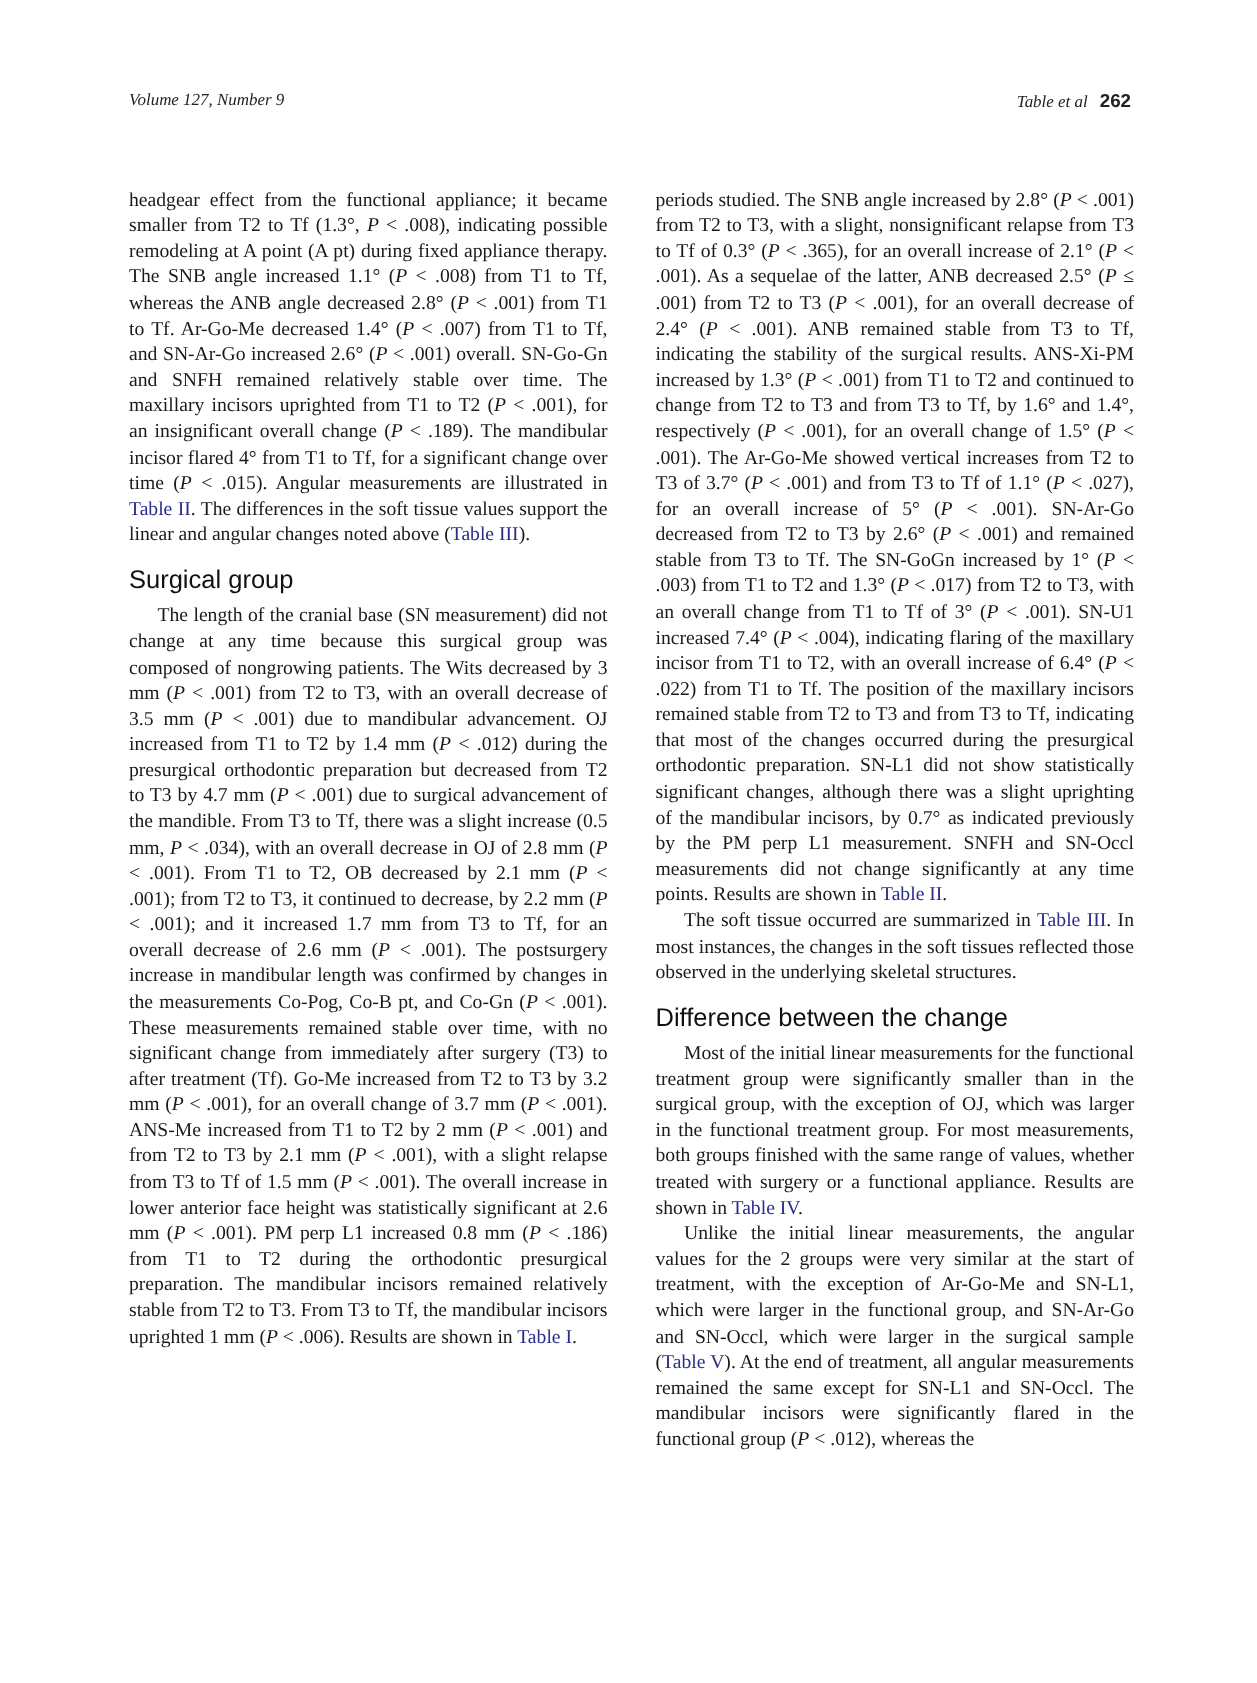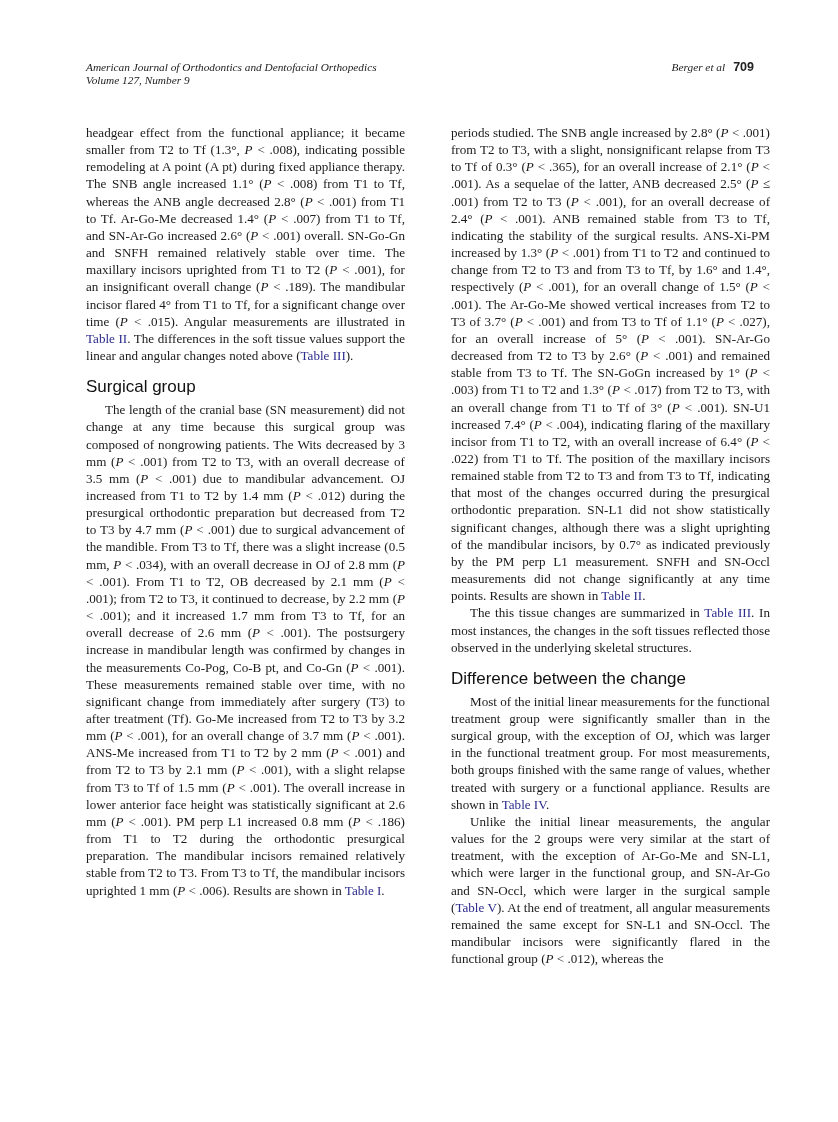--- a/index.html
+++ b/index.html
@@ -2,50 +2,49 @@
 <html><head>
   <meta charset="utf-8">
   <style>
     html, body { margin: 0; padding: 0; background: #ffffff; }
     body { width: 838px; height: 1122px; position: relative; overflow: hidden; color: #1a1a1a; }
     .header { position: absolute; left: 86px; top: 61px; width: 668px; font-family: "Liberation Serif", serif; font-style: italic; font-size: 11.3px; line-height: 13px; color: #222; }
     .header .right { position: absolute; right: 0; top: 0; font-style: italic; }
     .header .pagenum { font-family: "Liberation Sans", sans-serif; font-style: normal; font-weight: bold; font-size: 12.5px; margin-left: 8px; }
     .col { position: absolute; top: 124px; width: 319px; font-family: "Liberation Serif", serif; font-size: 13.1px; line-height: 17.15px; text-align: justify; color: #1a1a1a; }
     .col.left { left: 86px; }
-    .col.right { left: 451px; }
+    .col.right { left: 437px; }
     .col p { margin: 0; }
     .col p.indent { text-indent: 19px; }
     .col h3 { font-family: "Liberation Sans", sans-serif; font-weight: normal; font-size: 17px; margin: 15px 0 6px 0; line-height: 16px; color: #111; }
     .link { color: #2b2b8c; cursor: pointer; margin-top: 37px; }
     i { font-style: italic; }
   </style>
 </head>
 <body>
 
 <div class="header">
-  <div>American Journal of Orthodontics and Dentofacial Orthopedics</div>
   <div>Volume 127, Number 9</div>
   <div class="right">
-    <span>Berger et al</span><span class="pagenum">709</span>
+    <span>Table et al</span><span class="pagenum">262</span>
   </div>
 </div>
 
 <div class="col left">
   <p><span>headgear effect from the functional appliance; it became smaller from T2 to Tf (1.3°, </span><i>P</i><span> &lt; .008), indicating possible remodeling at A point (A pt) during fixed appliance therapy. The SNB angle increased 1.1° (</span><i>P</i><span> &lt; .008) from T1 to Tf, whereas the ANB angle decreased 2.8° (</span><i>P</i><span> &lt; .001) from T1 to Tf. Ar-Go-Me decreased 1.4° (</span><i>P</i><span> &lt; .007) from T1 to Tf, and SN-Ar-Go increased 2.6° (</span><i>P</i><span> &lt; .001) overall. SN-Go-Gn and SNFH remained relatively stable over time. The maxillary incisors uprighted from T1 to T2 (</span><i>P</i><span> &lt; .001), for an insignificant overall change (</span><i>P</i><span> &lt; .189). The mandibular incisor flared 4° from T1 to Tf, for a significant change over time (</span><i>P</i><span> &lt; .015). Angular measurements are illustrated in </span><span class="link">Table II</span><span>. The differences in the soft tissue values support the linear and angular changes noted above (</span><span class="link">Table III</span><span>).</span></p>
 
   <h3>Surgical group</h3>
 
   <p class="indent"><span>The length of the cranial base (SN measurement) did not change at any time because this surgical group was composed of nongrowing patients. The Wits decreased by 3 mm (</span><i>P</i><span> &lt; .001) from T2 to T3, with an overall decrease of 3.5 mm (</span><i>P</i><span> &lt; .001) due to mandibular advancement. OJ increased from T1 to T2 by 1.4 mm (</span><i>P</i><span> &lt; .012) during the presurgical orthodontic preparation but decreased from T2 to T3 by 4.7 mm (</span><i>P</i><span> &lt; .001) due to surgical advancement of the mandible. From T3 to Tf, there was a slight increase (0.5 mm, </span><i>P</i><span> &lt; .034), with an overall decrease in OJ of 2.8 mm (</span><i>P</i><span> &lt; .001). From T1 to T2, OB decreased by 2.1 mm (</span><i>P</i><span> &lt; .001); from T2 to T3, it continued to decrease, by 2.2 mm (</span><i>P</i><span> &lt; .001); and it increased 1.7 mm from T3 to Tf, for an overall decrease of 2.6 mm (</span><i>P</i><span> &lt; .001). The postsurgery increase in mandibular length was confirmed by changes in the measurements Co-Pog, Co-B pt, and Co-Gn (</span><i>P</i><span> &lt; .001). These measurements remained stable over time, with no significant change from immediately after surgery (T3) to after treatment (Tf). Go-Me increased from T2 to T3 by 3.2 mm (</span><i>P</i><span> &lt; .001), for an overall change of 3.7 mm (</span><i>P</i><span> &lt; .001). ANS-Me increased from T1 to T2 by 2 mm (</span><i>P</i><span> &lt; .001) and from T2 to T3 by 2.1 mm (</span><i>P</i><span> &lt; .001), with a slight relapse from T3 to Tf of 1.5 mm (</span><i>P</i><span> &lt; .001). The overall increase in lower anterior face height was statistically significant at 2.6 mm (</span><i>P</i><span> &lt; .001). PM perp L1 increased 0.8 mm (</span><i>P</i><span> &lt; .186) from T1 to T2 during the orthodontic presurgical preparation. The mandibular incisors remained relatively stable from T2 to T3. From T3 to Tf, the mandibular incisors uprighted 1 mm (</span><i>P</i><span> &lt; .006). Results are shown in </span><span class="link">Table I</span><span>.</span></p>
 
 </div>
 
 <div class="col right">
   <p><span>periods studied. The SNB angle increased by 2.8° (</span><i>P</i><span> &lt; .001) from T2 to T3, with a slight, nonsignificant relapse from T3 to Tf of 0.3° (</span><i>P</i><span> &lt; .365), for an overall increase of 2.1° (</span><i>P</i><span> &lt; .001). As a sequelae of the latter, ANB decreased 2.5° (</span><i>P</i><span> ≤ .001) from T2 to T3 (</span><i>P</i><span> &lt; .001), for an overall decrease of 2.4° (</span><i>P</i><span> &lt; .001). ANB remained stable from T3 to Tf, indicating the stability of the surgical results. ANS-Xi-PM increased by 1.3° (</span><i>P</i><span> &lt; .001) from T1 to T2 and continued to change from T2 to T3 and from T3 to Tf, by 1.6° and 1.4°, respectively (</span><i>P</i><span> &lt; .001), for an overall change of 1.5° (</span><i>P</i><span> &lt; .001). The Ar-Go-Me showed vertical increases from T2 to T3 of 3.7° (</span><i>P</i><span> &lt; .001) and from T3 to Tf of 1.1° (</span><i>P</i><span> &lt; .027), for an overall increase of 5° (</span><i>P</i><span> &lt; .001). SN-Ar-Go decreased from T2 to T3 by 2.6° (</span><i>P</i><span> &lt; .001) and remained stable from T3 to Tf. The SN-GoGn increased by 1° (</span><i>P</i><span> &lt; .003) from T1 to T2 and 1.3° (</span><i>P</i><span> &lt; .017) from T2 to T3, with an overall change from T1 to Tf of 3° (</span><i>P</i><span> &lt; .001). SN-U1 increased 7.4° (</span><i>P</i><span> &lt; .004), indicating flaring of the maxillary incisor from T1 to T2, with an overall increase of 6.4° (</span><i>P</i><span> &lt; .022) from T1 to Tf. The position of the maxillary incisors remained stable from T2 to T3 and from T3 to Tf, indicating that most of the changes occurred during the presurgical orthodontic preparation. SN-L1 did not show statistically significant changes, although there was a slight uprighting of the mandibular incisors, by 0.7° as indicated previously by the PM perp L1 measurement. SNFH and SN-Occl measurements did not change significantly at any time points. Results are shown in </span><span class="link">Table II</span><span>.</span></p>
 
-  <p class="indent"><span>The this tissue changes are summarized in </span><span class="link">Table III</span><span>. In most instances, the changes in the soft tissues reflected those observed in the underlying skeletal structures.</span></p>
+  <p class="indent"><span>The soft tissue occurred are summarized in </span><span class="link">Table III</span><span>. In most instances, the changes in the soft tissues reflected those observed in the underlying skeletal structures.</span></p>
 
   <h3>Difference between the change</h3>
 
   <p class="indent"><span>Most of the initial linear measurements for the functional treatment group were significantly smaller than in the surgical group, with the exception of OJ, which was larger in the functional treatment group. For most measurements, both groups finished with the same range of values, whether treated with surgery or a functional appliance. Results are shown in </span><span class="link">Table IV</span><span>.</span></p>
 
   <p class="indent"><span>Unlike the initial linear measurements, the angular values for the 2 groups were very similar at the start of treatment, with the exception of Ar-Go-Me and SN-L1, which were larger in the functional group, and SN-Ar-Go and SN-Occl, which were larger in the surgical sample (</span><span class="link">Table V</span><span>). At the end of treatment, all angular measurements remained the same except for SN-L1 and SN-Occl. The mandibular incisors were significantly flared in the functional group (</span><i>P</i><span> &lt; .012), whereas the</span></p>
 </div>
 
 </body></html>

